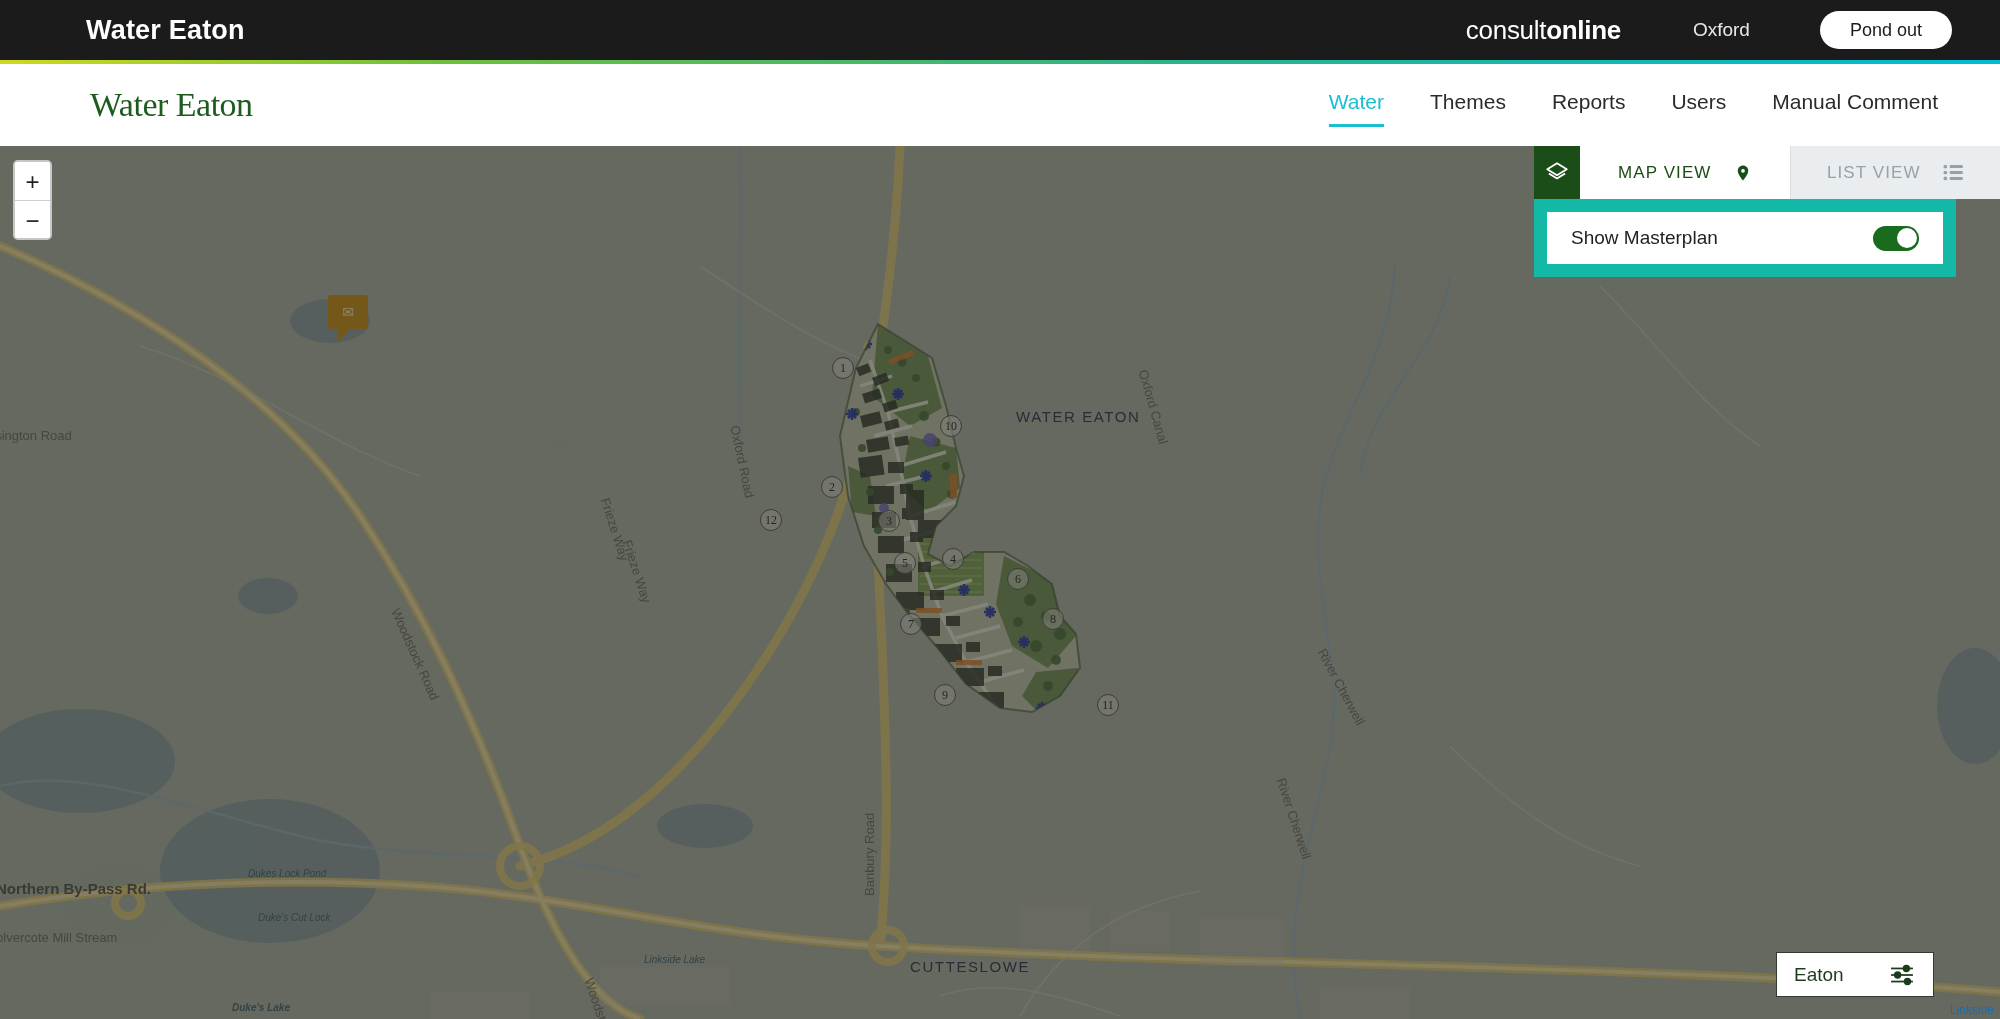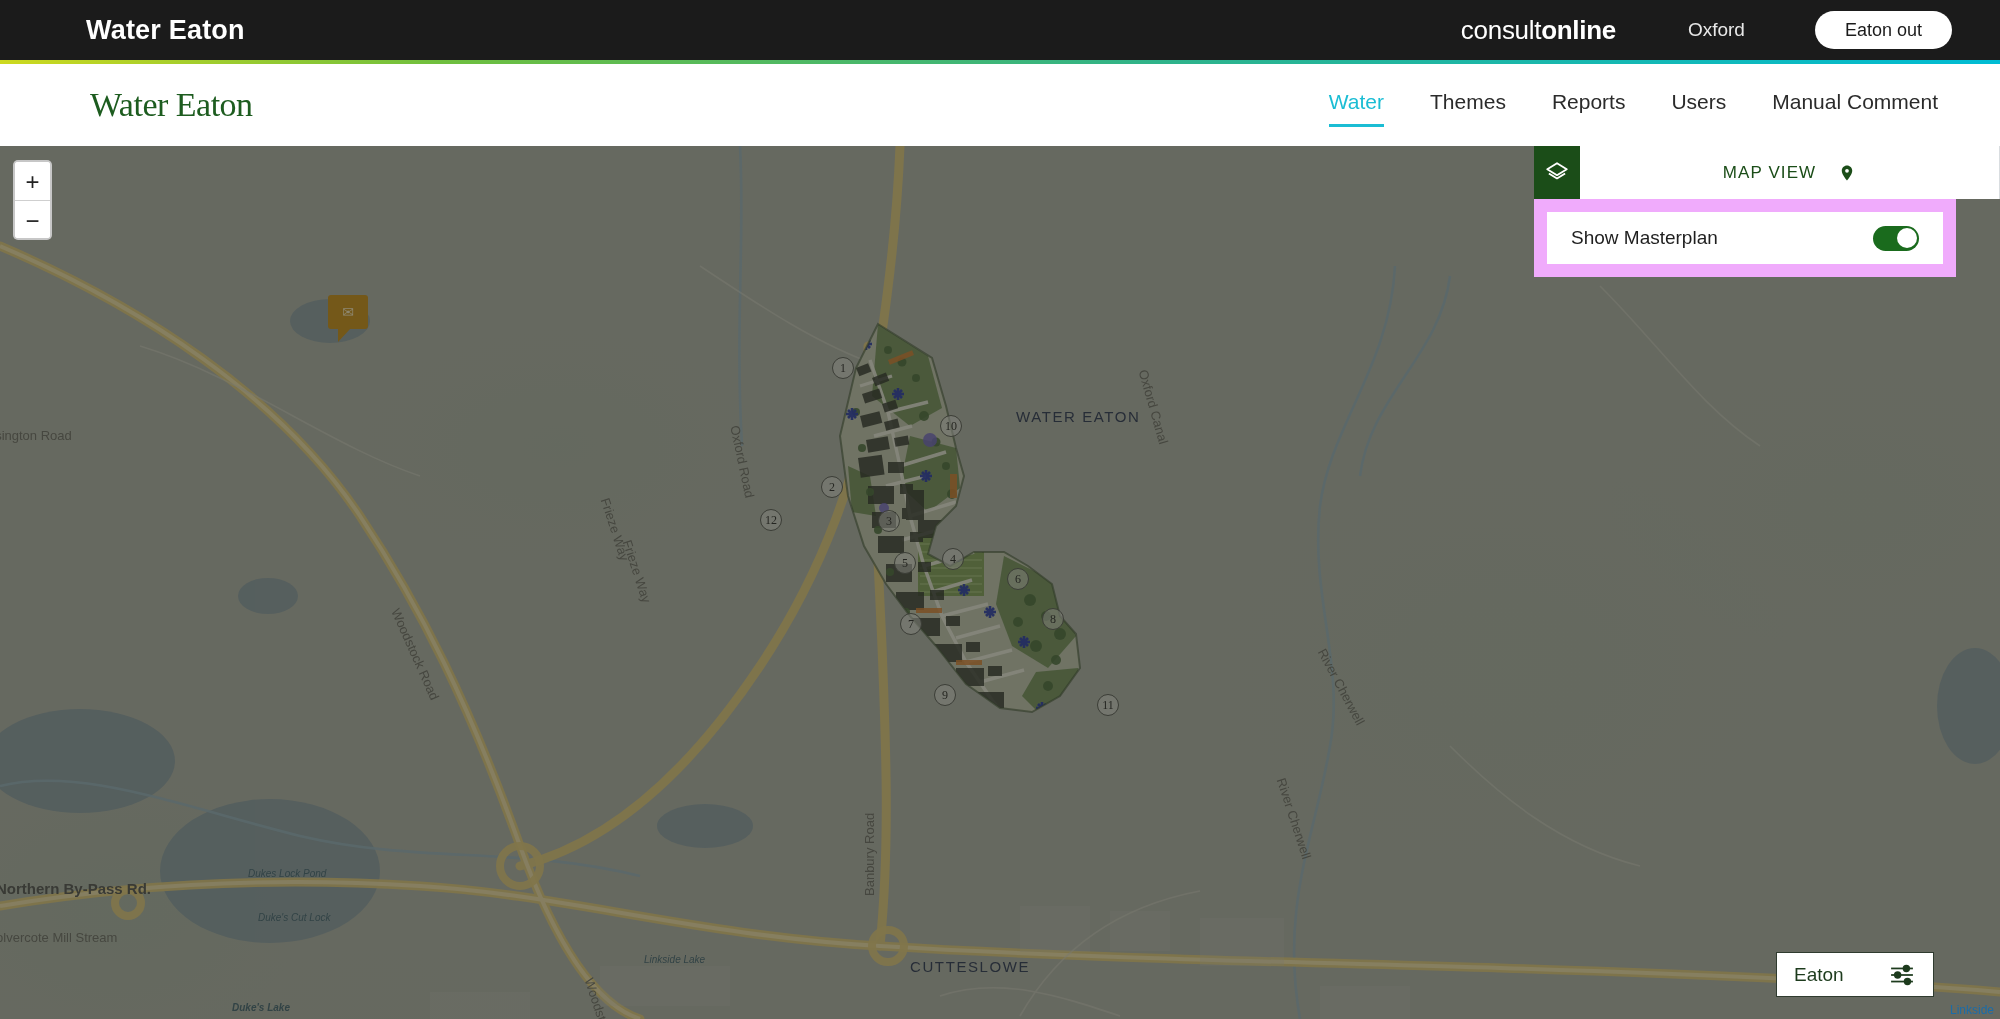--- a/index.html
+++ b/index.html
@@ -250,21 +250,21 @@
     gap: 22px;
     font-size: 17px;
     letter-spacing: 1.1px;
     cursor: pointer;
     border-right: 1px solid #d9dde0;
   }
   .tab.active { background: #ffffff; color: #1b4d18; }
   .tab.inactive { background: #e9edf0; color: #9aa0a4; border-right: none; }
 
   .ctrl-body {
-    background: #f0abfc;
+    background: #14b8a6;
     padding: 13px;
     width: 422px;
   }
   .masterplan-row {
     background: #ffffff;
     height: 52px;
     display: flex; align-items: center;
     padding: 0 24px;
     justify-content: space-between;
   }
@@ -310,21 +310,21 @@
   }
 </style>
 </head>
 <body>
 
 <div class="topbar">
   <div class="topbar-title">Water Eaton</div>
   <div class="topbar-right">
     <div class="brand-logo"><span>consult</span><b>online</b></div>
     <div class="admin-label">Oxford</div>
-    <button class="signout-btn">Eaton out</button>
+    <button class="signout-btn">Pond out</button>
   </div>
 </div>
 <div class="accent-stripe"></div>
 
 <div class="navbar">
   <div class="site-logo">Water Eaton</div>
   <div class="nav-links">
     <a class="nav-link active" href="#">Water</a>
     <a class="nav-link" href="#">Themes</a>
     <a class="nav-link" href="#">Reports</a>
@@ -625,20 +625,31 @@
           <polygon points="12,3 21,8.5 12,14 3,8.5"></polygon>
           <polyline points="4.5,12.5 12,17 19.5,12.5"></polyline>
         </svg>
       </div>
       <div class="tab active">
         <span>MAP VIEW</span>
         <svg width="18" height="22" viewBox="0 0 24 24" fill="#1b4d18">
           <path d="M12 2C8.1 2 5 5.1 5 9c0 5.2 7 13 7 13s7-7.8 7-13c0-3.9-3.1-7-7-7zm0 9.5A2.5 2.5 0 1 1 12 6.5a2.5 2.5 0 0 1 0 5z"></path>
         </svg>
       </div>
+      <div class="tab inactive">
+        <span>LIST VIEW</span>
+        <svg width="21" height="17" viewBox="0 0 24 20" fill="#9aa0a4">
+          <circle cx="2.4" cy="3" r="2.2"></circle>
+            <rect x="7.5" y="1.3" width="15.5" height="3.4" rx="1"></rect>
+          <circle cx="2.4" cy="10" r="2.2"></circle>
+            <rect x="7.5" y="8.3" width="15.5" height="3.4" rx="1"></rect>
+          <circle cx="2.4" cy="17" r="2.2"></circle>
+            <rect x="7.5" y="15.3" width="15.5" height="3.4" rx="1"></rect>
+        </svg>
+      </div>
     </div>
     <div class="ctrl-body">
       <div class="masterplan-row">
         <span class="lbl">Show Masterplan</span>
         <div class="toggle">
           <div class="knob"></div>
         </div>
       </div>
     </div>
   </div>

